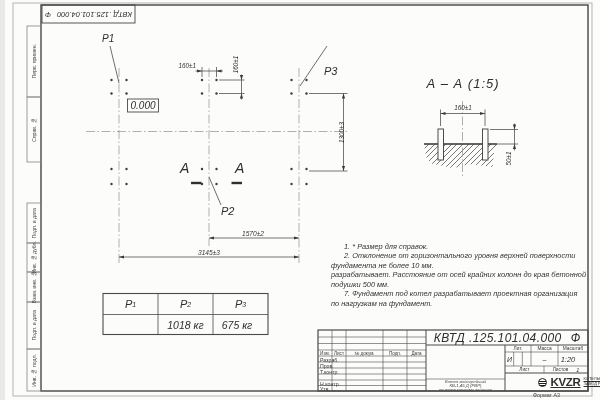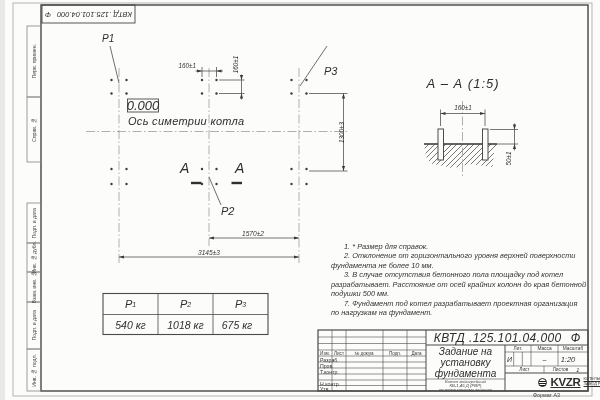--- a/index.html
+++ b/index.html
@@ -200,22 +200,21 @@
   <div class="abs ctr" style="left:27px;top:302px;width:14px;height:47px;">
       <span class="vtext">Подп. и дата</span>
     </div>
   <div class="abs ctr" style="left:27px;top:349px;width:14px;height:42px;">
       <span class="vtext">Инв. № подл.</span>
     </div>
 
   <div class="abs it" style="left:102px;top:33px;font-size:10px;">P1</div>
   <div class="abs it" style="left:324px;top:33px;font-size:11px;margin-top:32px;">P3</div>
   <div class="abs it" style="left:221px;top:205px;font-size:11px;">P2</div>
-  <div class="abs ctr it" style="left:127.5px;top:99px;width:31px;height:13px;font-size:13px;">0.000</div>
-  <div class="abs it" style="left:128px;top:115px;font-size:11px;letter-spacing:0.3px;">Ось симетрии котла</div>
+  <div class="abs ctr it" style="left:127.5px;top:99px;width:31px;height:13px;font-size:10px;">0.000</div>
   <div class="abs it" style="left:180px;top:160px;font-size:14px;">А</div>
   <div class="abs it" style="left:235px;top:160px;font-size:14px;">А</div>
 
   <div class="abs dimtxt" style="left:172px;top:62px;width:24px;text-align:right;">160±1</div>
   <div class="abs ctr" style="left:226px;top:54px;width:20px;height:20px;">
       <span class="rot270 dimtxt">160±1</span>
     </div>
   <div class="abs ctr" style="left:329px;top:120px;width:24px;height:24px;">
       <span class="rot270 dimtxt">1300±3</span>
     </div>
@@ -225,48 +224,45 @@
   <div class="abs ctr it" style="left:424px;top:75px;width:78px;height:16px;font-size:13px;letter-spacing:1px;">А – А (1:5)</div>
   <div class="abs ctr dimtxt" style="left:441px;top:103px;width:44px;height:8px;">160±1</div>
   <div class="abs ctr" style="left:498px;top:147px;width:22px;height:22px;">
       <span class="rot270 dimtxt">50±1</span>
     </div>
 
   <div class="abs it" style="left:331px;top:242px;width:258px;font-size:7.4px;line-height:9.45px;color:#333;">
     <div class="note-line ind">1. * Размер для справок.</div>
     <div class="note-line ind">2. Отклонение от горизонтального уровня верхней поверхности</div>
     <div class="note-line">фундамента не более 10 мм.</div>
-    <div class="note-line ind">3. В случае отсутствия бетонного пола площадку под котел</div>
     <div class="note-line">разрабатывает. Расстояние от осей крайних колонн до края бетонной</div>
     <div class="note-line">подушки 500 мм.</div>
     <div class="note-line ind">7. Фундамент под котел разрабатывает проектная организация</div>
     <div class="note-line">по нагрузкам на фундамент.</div>
   </div>
 
   <div class="abs ctr it" style="left:103px;top:293.5px;width:55px;height:21px;font-size:11px;">
       <span>P</span>
       <sub style="font-size:7px;">1</sub>
     </div>
   <div class="abs ctr it" style="left:158px;top:293.5px;width:55px;height:21px;font-size:11px;">
       <span>P</span>
       <sub style="font-size:7px;">2</sub>
     </div>
   <div class="abs ctr it" style="left:213px;top:293.5px;width:55px;height:21px;font-size:11px;">
       <span>P</span>
       <sub style="font-size:7px;">3</sub>
     </div>
-  <div class="abs ctr it" style="left:103px;top:314.5px;width:55px;height:20px;font-size:10.5px;">540 кг</div>
   <div class="abs ctr it" style="left:158px;top:314.5px;width:55px;height:20px;font-size:10.5px;">1018 кг</div>
   <div class="abs ctr it" style="left:213px;top:314.5px;width:48px;height:20px;font-size:10.5px;">675 кг</div>
 
   <div class="abs ctr" style="left:426px;top:330px;width:162px;height:15px;gap:9px;">
     <span class="it" style="font-size:12px;letter-spacing:0.4px;">КВТД .125.101.04.000</span>
     <span class="it" style="font-size:12px;">Ф</span>
   </div>
-  <div class="abs ctr it" style="left:426px;top:346px;width:79px;height:32px;font-size:10px;line-height:11px;text-align:center;">Задание на установку фундамента</div>
   <div class="abs it" style="left:426px;top:379.5px;width:79px;height:11px;font-size:4.3px;line-height:4.1px;text-align:center;color:#444;">
     <div>Котел водогрейный</div>
     <div>КВ-1,45 Д (РВР)</div>
     <div>по техническому заданию</div>
   </div>
   <div class="abs ctr lbl" style="left:318px;top:350px;width:14px;height:6px;font-size:4.6px;">Изм.</div>
   <div class="abs ctr lbl" style="left:332px;top:350px;width:14px;height:6px;font-size:4.6px;">Лист</div>
   <div class="abs ctr lbl" style="left:346px;top:350px;width:37px;height:6px;font-size:4.6px;">№ докум.</div>
   <div class="abs ctr lbl" style="left:383px;top:350px;width:24px;height:6px;font-size:4.6px;">Подп.</div>
   <div class="abs ctr lbl" style="left:407px;top:350px;width:19px;height:6px;font-size:4.6px;">Дата</div>

